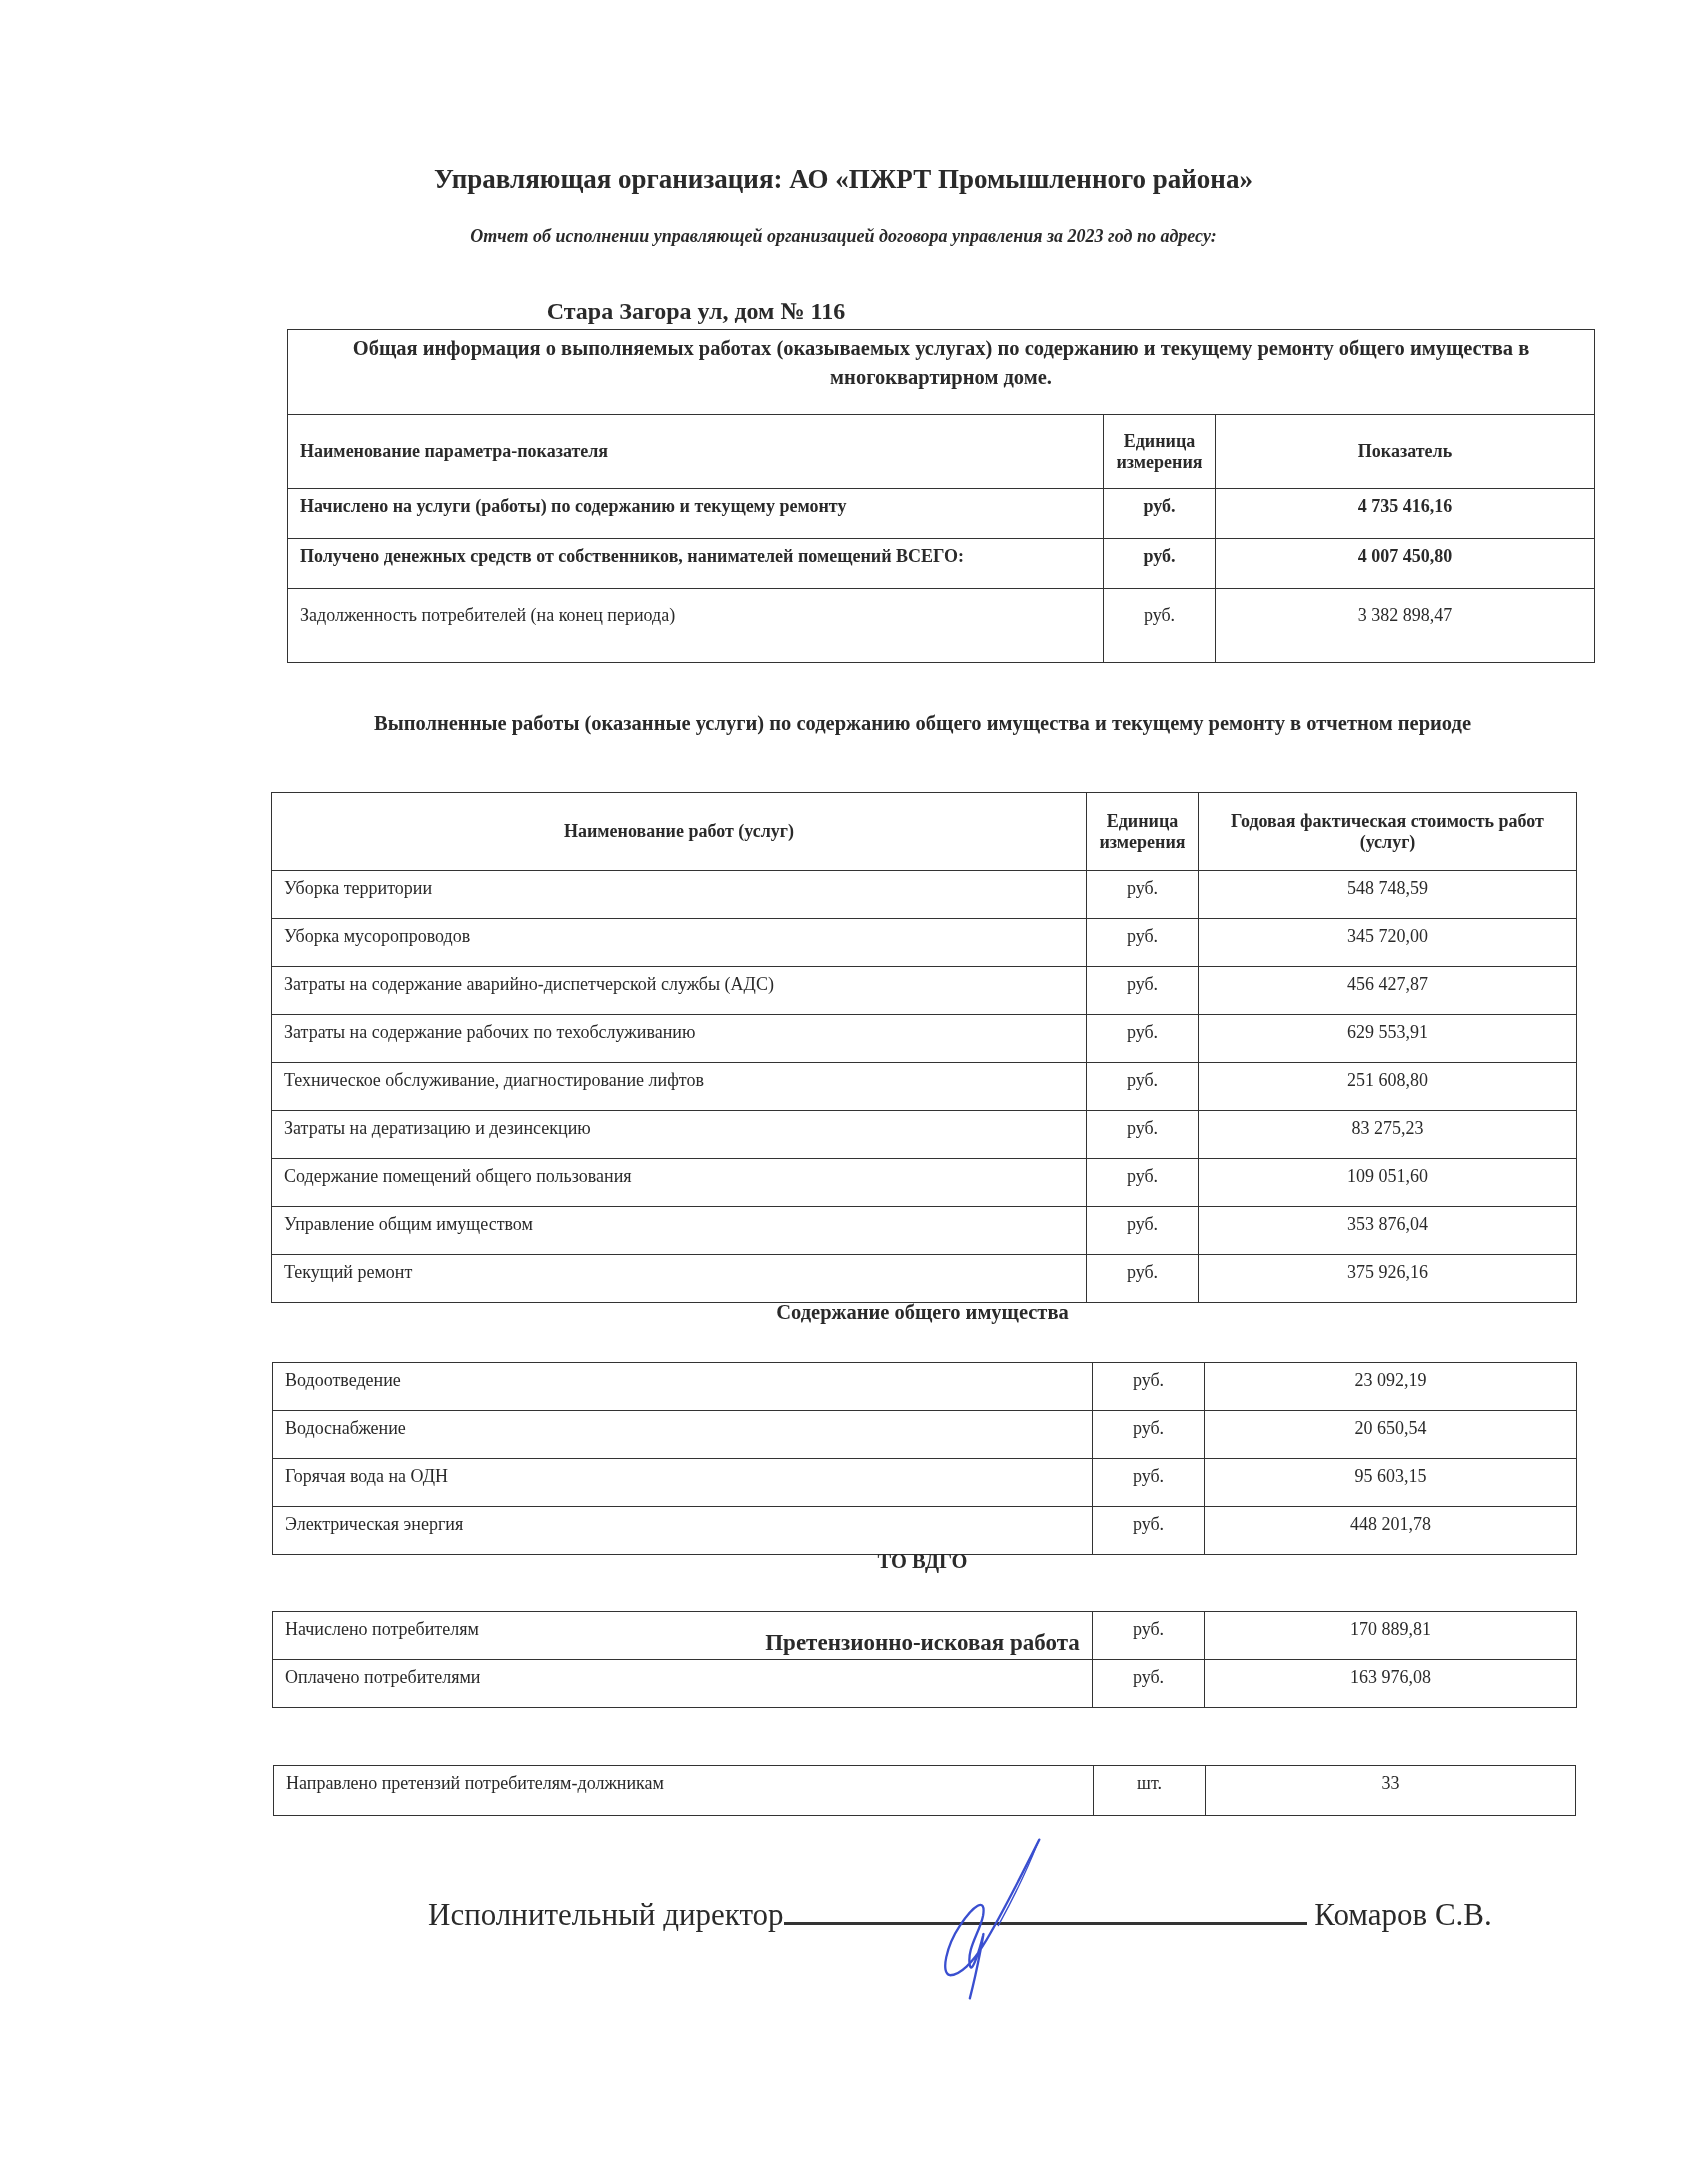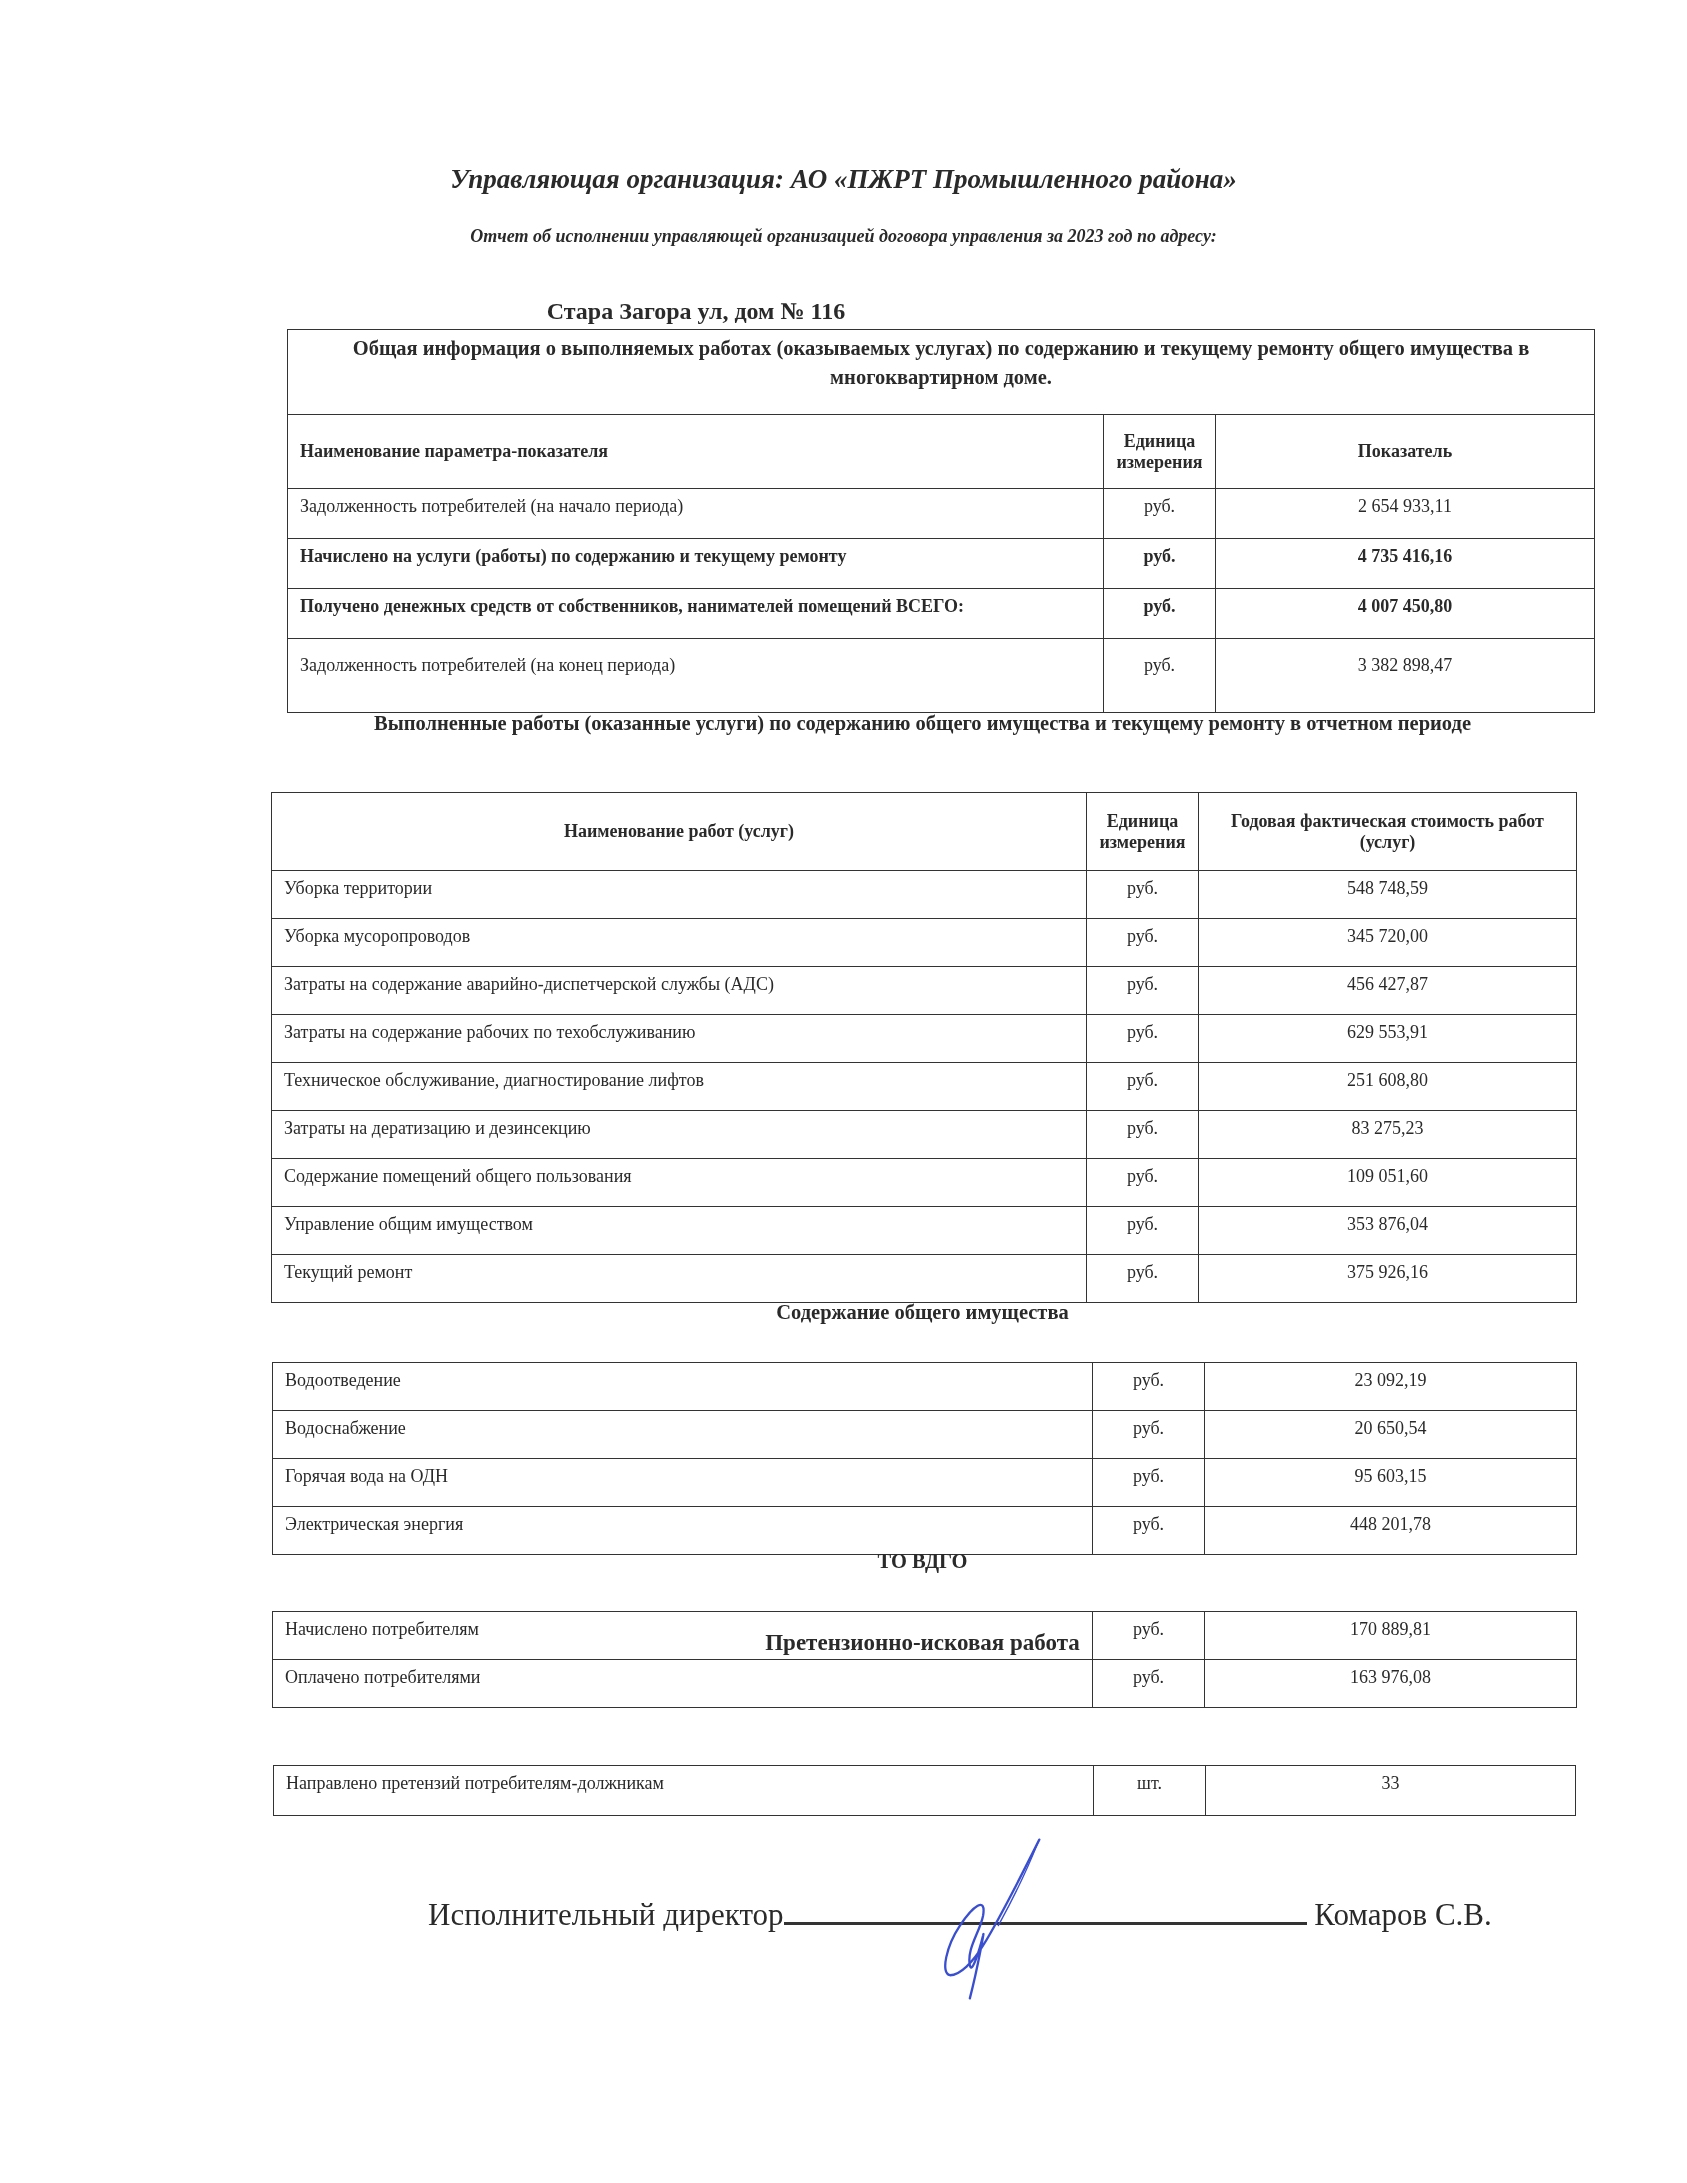--- a/index.html
+++ b/index.html
@@ -1,20 +1,20 @@
 <!DOCTYPE html>
 <html style="font-size:10.6px"><head>
 <meta charset="utf-8">
 <style>
   html, body { margin: 0; padding: 0; background: #ffffff; }
   body { width: 1687px; height: 2183px; position: relative; overflow: hidden;
          font-family: "Liberation Serif", "DejaVu Serif", serif; color: #2a2a2a; }
   .abs { position: absolute; }
   .center { text-align: center; }
-  .org-title { left: 0; width: 1687px; top: 164px; font-size: 27px; font-weight: bold; font-style: italic; }
+  .org-title { left: 0; width: 1687px; top: 164px; font-size: 27px; font-weight: bold; }
   .report-sub { left: 0; width: 1687px; top: 226px; font-size: 18px; font-weight: bold; font-style: italic; }
   .address { left: 0; width: 1392px; top: 274px; font-size: 24px; font-weight: bold; margin-top: 24px; }
   table.t { position: absolute; border-collapse: collapse; table-layout: fixed; }
   table.t td { border: 1.3px solid #333; font-size: 18px; vertical-align: top; padding: 6.6px 12px; }
   table.t td.unit, table.t td.val { text-align: center; }
   table.t td.hdr { vertical-align: middle; }
   table.t .bold td { font-weight: bold; }
   .section-title { left: 268px; width: 1309px; font-size: 20.5px; font-weight: bold; line-height: 29px; }
   .sign-row { left: 428px; top: 1897px; font-size: 31px; }
   .sign-line { display: inline-block; width: 523px; border-bottom: 3.3px solid #333; height: 20px; vertical-align: baseline; }
@@ -35,25 +35,20 @@
     </colgroup>
   <tbody>
       <tr style="height:85px">
     <td colspan="3" class="center hdr" style="font-weight:bold; font-size:20.5px; vertical-align:top; padding-top:4px; line-height:29px;">Общая информация о выполняемых работах (оказываемых услугах) по содержанию и текущему ремонту общего имущества в многоквартирном доме.</td>
   </tr>
   <tr style="height:74px">
     <td class="hdr" style="font-weight:bold;">Наименование параметра-показателя</td>
     <td class="hdr unit" style="font-weight:bold;">Единица измерения</td>
     <td class="hdr val" style="font-weight:bold;">Показатель</td>
   </tr>
-  <tr style="height:50px">
-    <td>Задолженность потребителей (на начало периода)</td>
-    <td class="unit">руб.</td>
-    <td class="val">2 654 933,11</td>
-  </tr>
   <tr style="height:50px" class="bold">
     <td>Начислено на услуги (работы) по содержанию и текущему ремонту</td>
     <td class="unit">руб.</td>
     <td class="val">4 735 416,16</td>
   </tr>
   <tr style="height:50px" class="bold">
     <td>Получено денежных средств от собственников, нанимателей помещений ВСЕГО:</td>
     <td class="unit">руб.</td>
     <td class="val">4 007 450,80</td>
   </tr>

